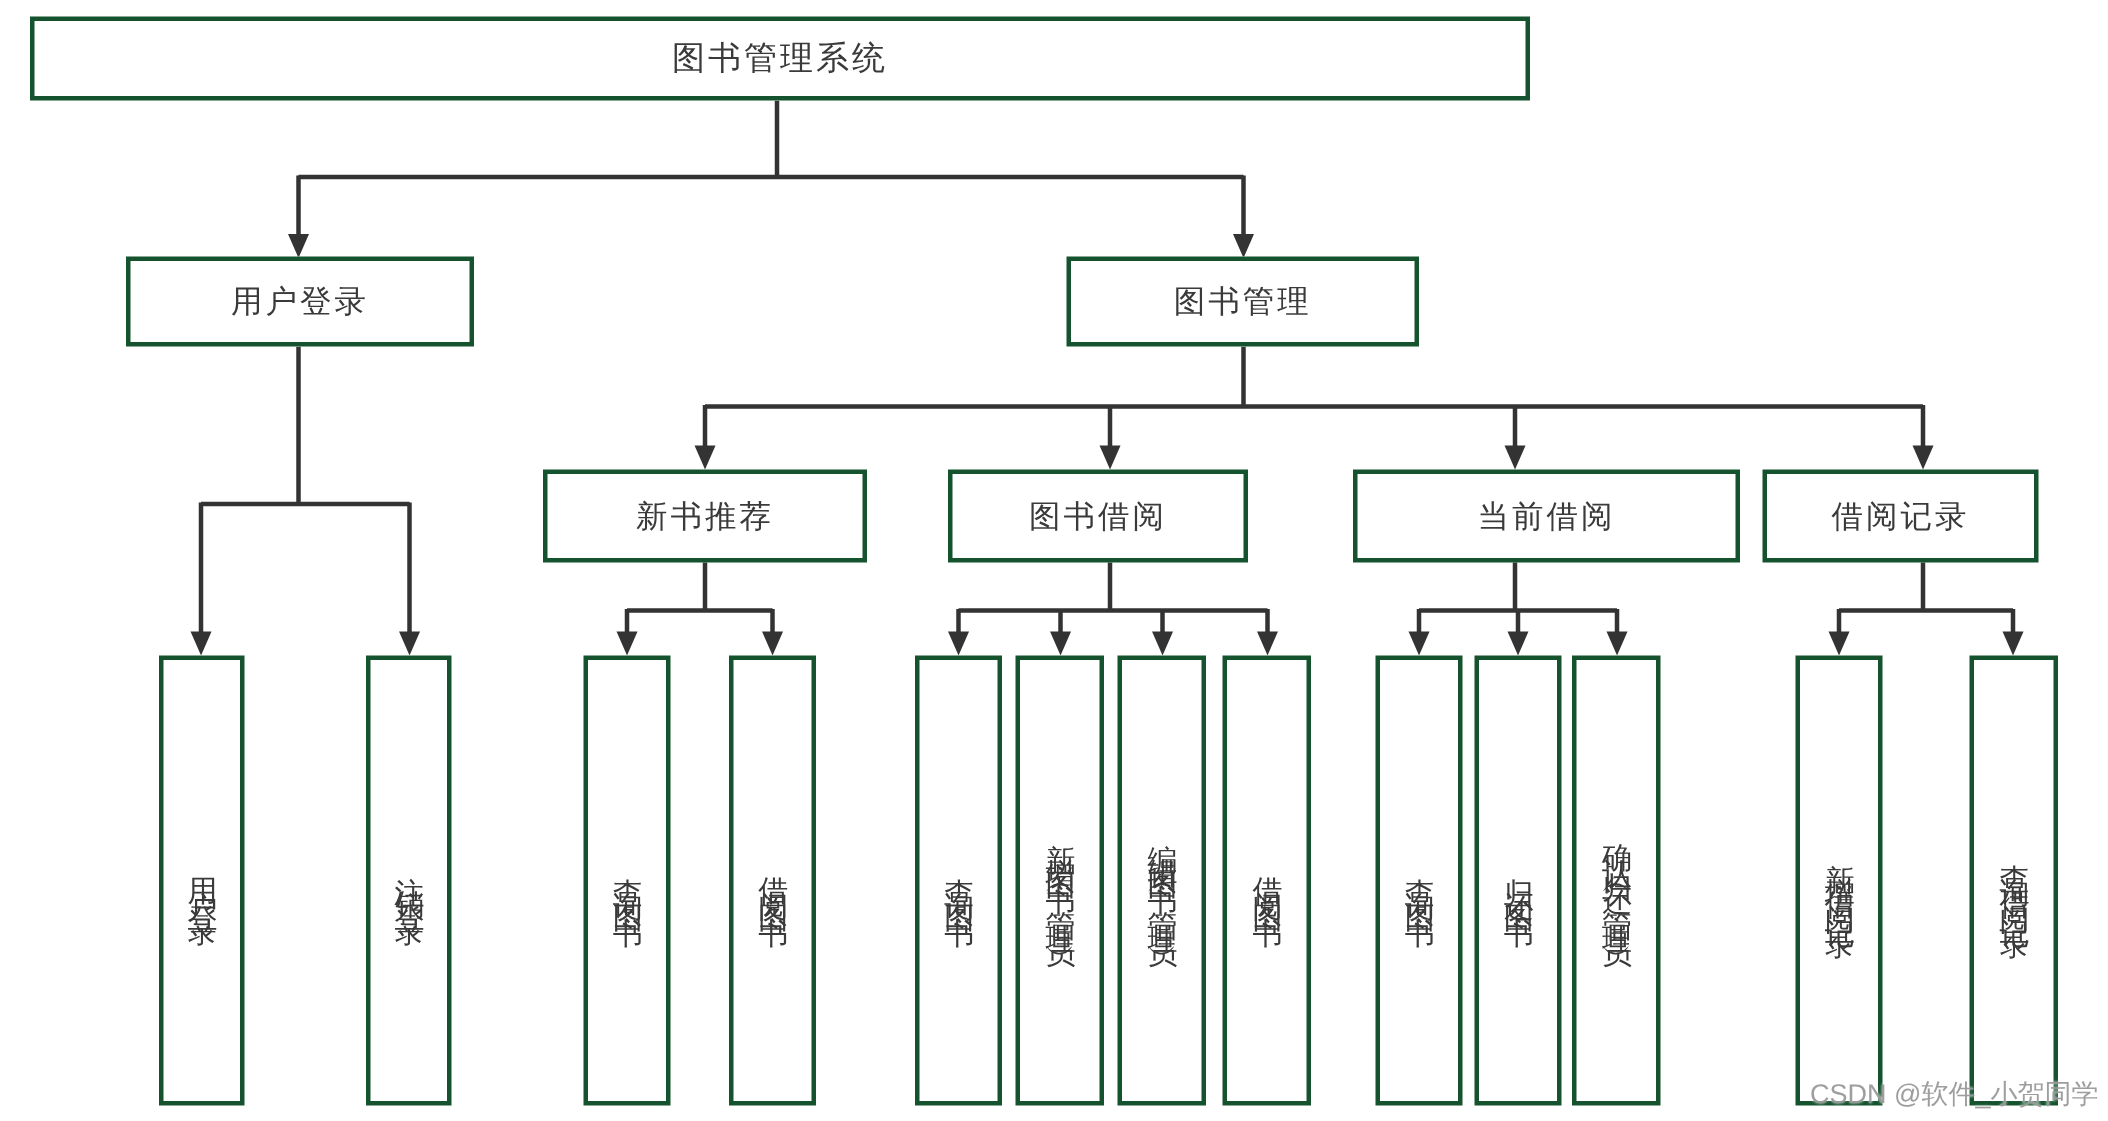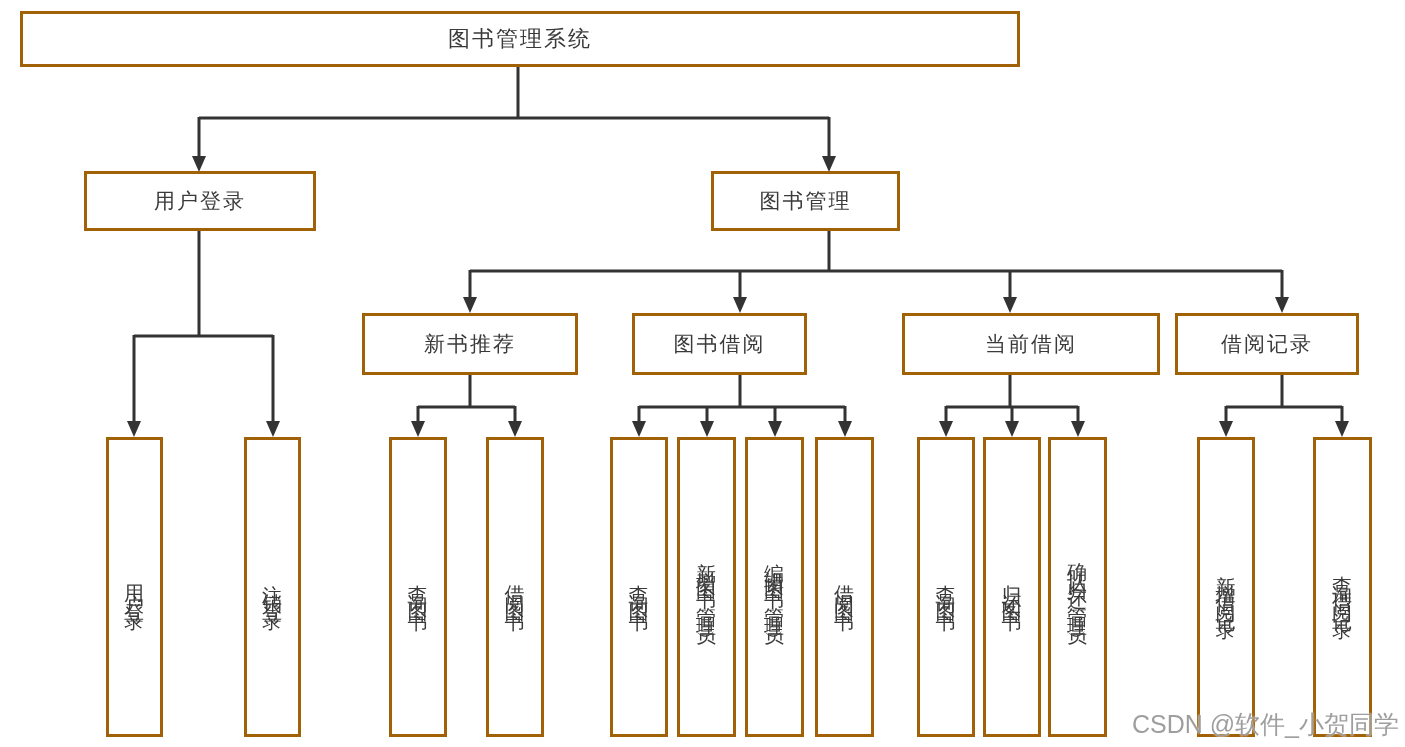--- a/index.html
+++ b/index.html
@@ -3,30 +3,30 @@
 <meta charset="utf-8">
 <style>
   html,body { margin:0; padding:0; background:#ffffff; }
   .canvas {
     position:relative; width:1405px; height:747px; background:#ffffff;
     font-family:"Liberation Sans","DejaVu Sans",sans-serif; color:#3a3a3a;
     overflow:hidden;
   }
   .wires { position:absolute; left:0; top:0; }
   .box {
-    position:absolute; background:#ffffff; border:3px solid #a16207;
+    position:absolute; background:#ffffff; border:3px solid #14532d;
     box-sizing:border-box; display:flex; align-items:center; justify-content:center;
     text-align:center;
   }
   .box.h { font-size:21px; letter-spacing:2px; white-space:nowrap; }
   .box.v {
     writing-mode:vertical-rl; font-size:20px; letter-spacing:9px; line-height:1.1;
   }
   .watermark {
-    position:absolute; right:6px; bottom:6px; font-size:25px;
+    position:absolute; right:6px; bottom:6px; font-size:18px;
     color:rgba(150,150,150,0.92); text-shadow:0 0 2px #ffffff; white-space:nowrap;
   }
 </style>
 </head>
 <body>
 
 <div class="canvas">
 
   <svg class="wires" width="1405" height="747" viewBox="0 0 1405 747">
     <g stroke="#333333" stroke-width="3" fill="none">
@@ -57,24 +57,24 @@
       <polygon points="1005,421 1019,421 1012,437"></polygon>
       <polygon points="1071,421 1085,421 1078,437"></polygon>
       <polygon points="1219,421 1233,421 1226,437"></polygon>
       <polygon points="1335,421 1349,421 1342,437"></polygon>
     </g>
   </svg>
 
   <div class="box h" style="left:20px; top:11px; width:1000px; height:56px; font-size:22px;">图书管理系统</div>
 
   <div class="box h" style="left:84px; top:171px; width:232px; height:60px;">用户登录</div>
-  <div class="box h" style="left:711px; top:171px; width:189px; height:60px;">图书管理</div>
+  <div class="box h" style="left:711px; top:171px; width:235px; height:60px;">图书管理</div>
 
   <div class="box h" style="left:362px; top:313px; width:216px; height:62px;">新书推荐</div>
-  <div class="box h" style="left:632px; top:313px; width:175px; height:62px;">图书借阅</div>
+  <div class="box h" style="left:632px; top:313px; width:200px; height:62px;">图书借阅</div>
   <div class="box h" style="left:902px; top:313px; width:258px; height:62px;">当前借阅</div>
   <div class="box h" style="left:1175px; top:313px; width:184px; height:62px;">借阅记录</div>
 
   <div class="box v" style="left:106px; top:437px; width:57px; height:300px;">用户登录</div>
   <div class="box v" style="left:244px; top:437px; width:57px; height:300px;">注销登录</div>
 
   <div class="box v" style="left:389px; top:437px; width:58px; height:300px;">查询图书</div>
   <div class="box v" style="left:486px; top:437px; width:58px; height:300px;">借阅图书</div>
 
   <div class="box v" style="left:610px; top:437px; width:58px; height:300px;">查询图书</div>

